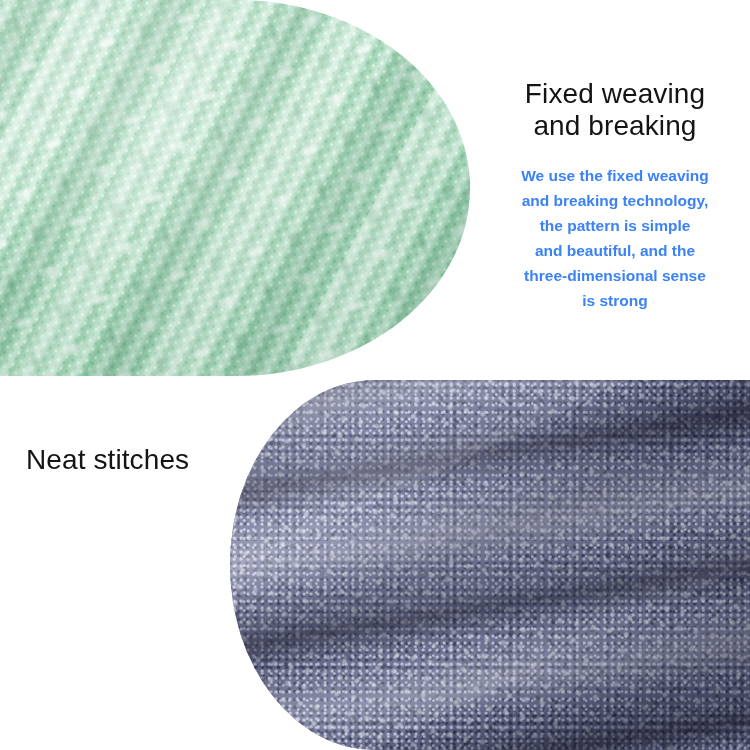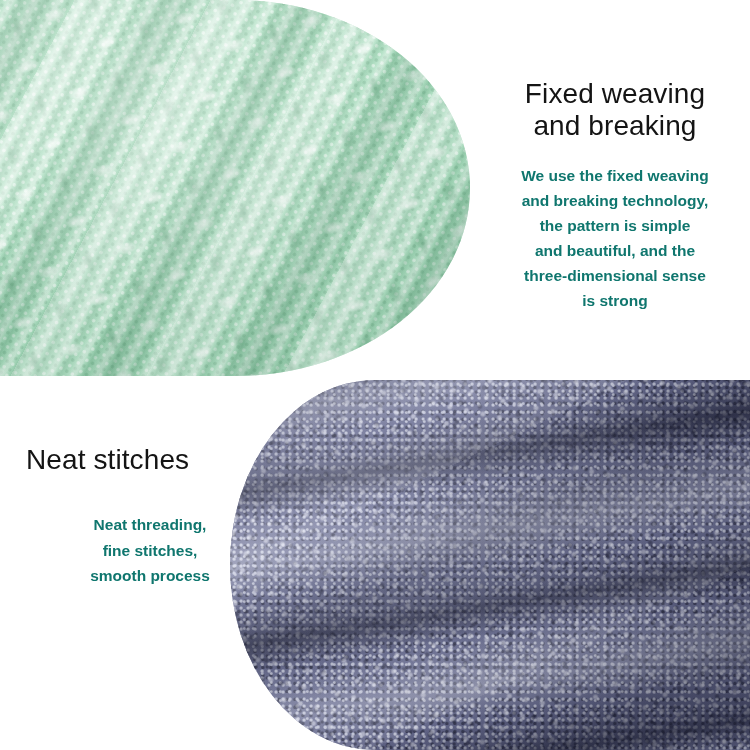--- a/index.html
+++ b/index.html
@@ -134,21 +134,21 @@
     position:absolute;left:22px;top:444px;width:250px;
     color:#111;
   }
   .heading{
     font-size:28px;font-weight:400;line-height:1.16;
     letter-spacing:.1px;color:#141414;
     white-space:pre-line;
   }
   .body-copy{
     font-size:15.5px;font-weight:700;line-height:1.62;
-    color:#0f766e;white-space:pre-line;
+    color:#3b82f6;white-space:pre-line;
   }
   .txt-top .body-copy{margin-top:20px;}
   .txt-bottom .heading{text-align:left;padding-left:4px;}
   .txt-bottom .body-copy{margin-top:36px;text-align:center;padding-left:6px;}
 </style>
 </head>
 <body>
 
 <div class="page">
 
@@ -178,18 +178,15 @@
     <div class="body-copy">We use the fixed weaving
 and breaking technology,
 the pattern is simple
 and beautiful, and the
 three-dimensional sense
 is strong</div>
   </div>
 
   <div class="txt-bottom">
     <div class="heading">Neat stitches</div>
-    <div class="body-copy">Neat threading,
-fine stitches,
-smooth process</div>
   </div>
 
 </div>
 
 </body></html>

